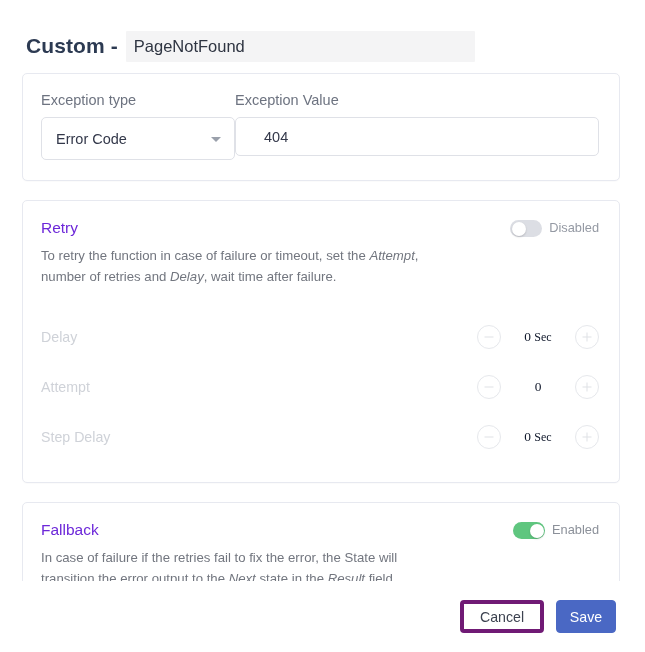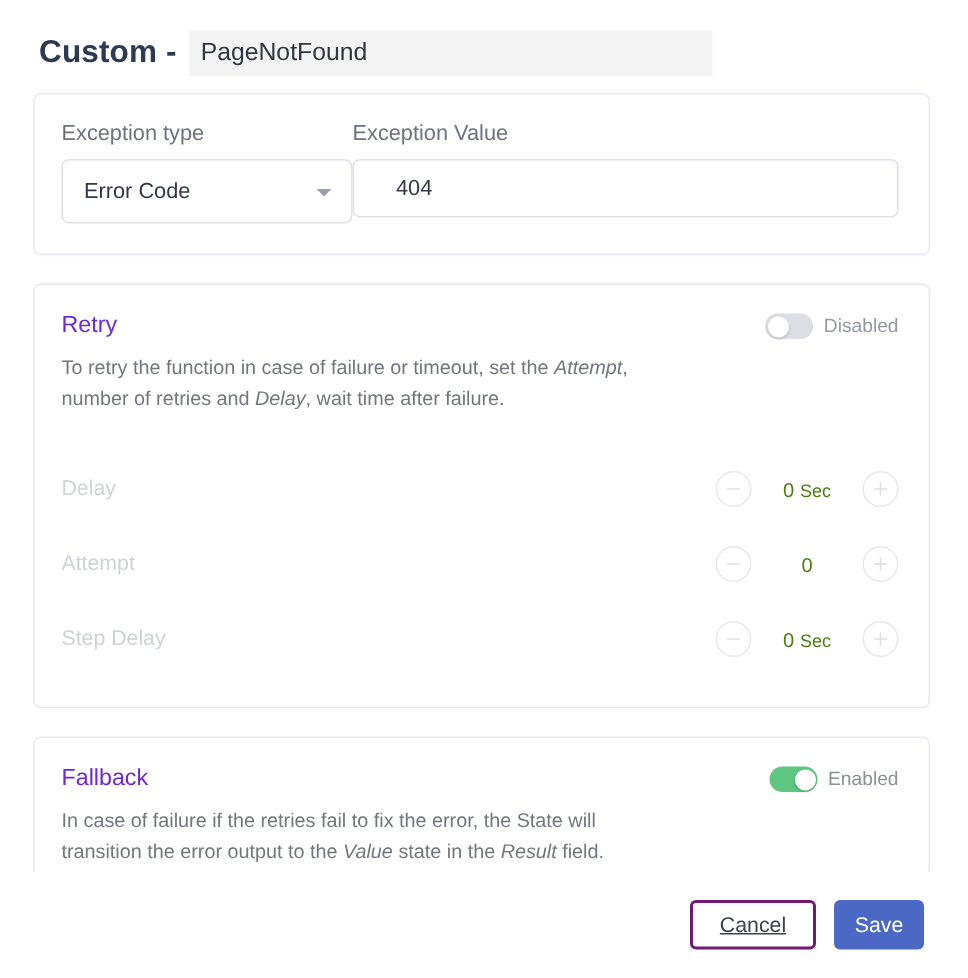--- a/index.html
+++ b/index.html
@@ -14,21 +14,21 @@
   #app {
     position: relative;
     width: 645px;
     height: 652px;
     background: #ffffff;
   }
 
   
   .content-area {
     position: absolute;
-    left: 0; top: 4px;
+    left: 0; top: 15px;
     width: 645px;
     height: 581px;
     background: #ffffff;
     border-bottom: 1px solid #e4e7ee;
     overflow: hidden;
   }
 
   
   .page-header {
     display: flex;
@@ -202,21 +202,22 @@
     position: absolute;
     left: 50%; top: 50%;
     width: 1px; height: 9px;
     background: #dfe1e6;
     transform: translate(-50%, -50%);
   }
   .stepper-value {
     width: 74px;
     text-align: center;
     font-size: 13.4px;
-    color: #4d7c0f;
+    color: #0f172a;
+    font-family: Liberation Serif, serif;
   }
   .stepper-value .unit { font-size: 12px; }
 
   
   .footer {
     position: absolute;
     left: 0; bottom: 0;
     width: 645px;
     height: 71px;
     background: #ffffff;
@@ -230,23 +231,22 @@
     font-family: "Liberation Sans", sans-serif;
     font-size: 14.2px;
     border-radius: 4px;
     height: 33px;
     cursor: pointer;
     outline: none;
   }
   .btn-cancel {
     width: 84px;
     background: #ffffff;
-    border: 2px solid #701a75;
+    border: 4px solid #701a75;
     color: #3c4250;
-    text-decoration: underline;
   }
   .btn-save {
     width: 60px;
     background: #4a68c4;
     border: 1px solid #4a68c4;
     color: #ffffff;
   }
 </style>
 </head>
 <body>
@@ -338,21 +338,21 @@
             <h3 class="section-title">Fallback</h3>
           </div>
           <div class="toggle-wrap">
             <span class="switch on">
               <span class="knob"></span>
             </span>
             <span class="toggle-label on">Enabled</span>
           </div>
         </div>
         <p class="section-desc">
-          <span>In case of failure if the retries fail to fix the error, the State will transition the error output to the </span><i>Value</i><span> state in the </span><i>Result</i><span> field.</span>
+          <span>In case of failure if the retries fail to fix the error, the State will transition the error output to the </span><i>Next</i><span> state in the </span><i>Result</i><span> field.</span>
         </p>
       </div>
     </div>
 
   </div>
 
   <div class="footer">
     <button class="btn btn-cancel">Cancel</button>
     <button class="btn btn-save">Save</button>
   </div>

